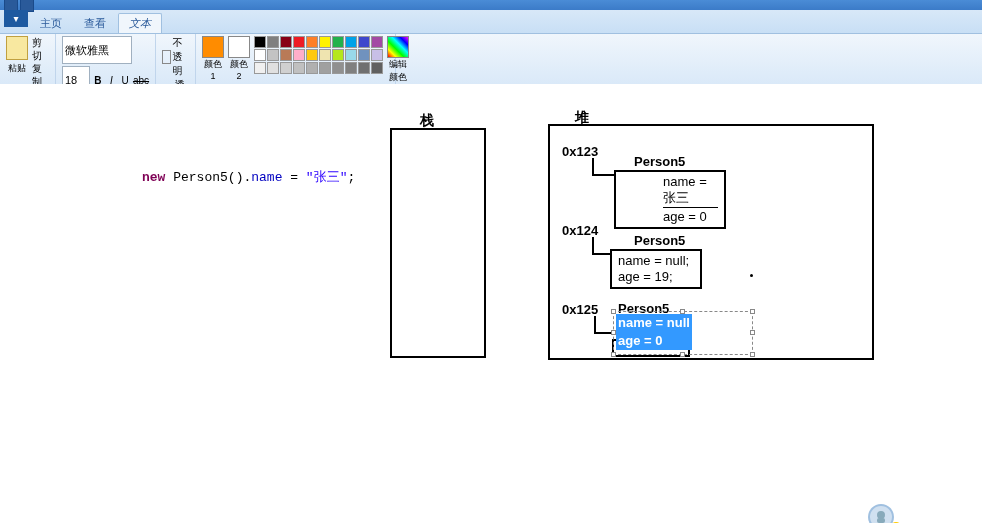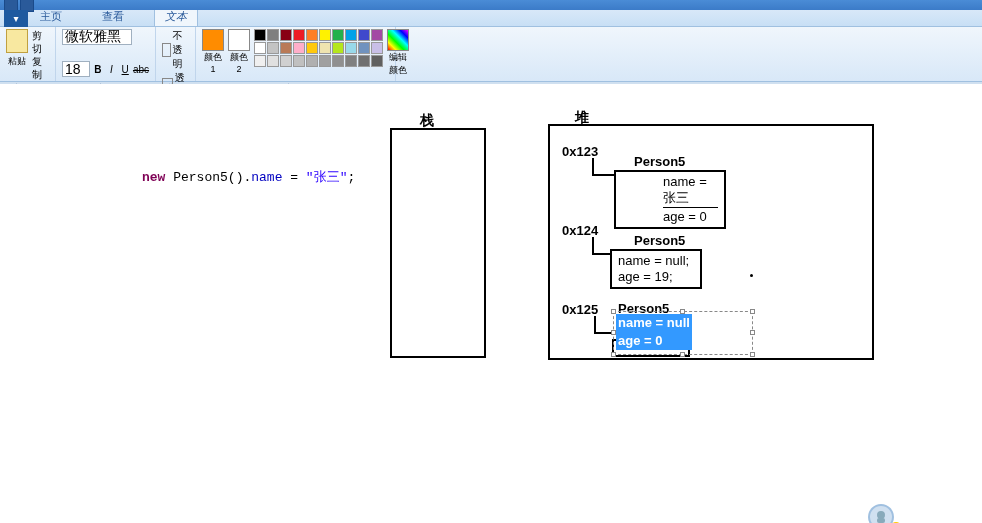--- a/index.html
+++ b/index.html
@@ -4,40 +4,40 @@
 <style>
 * { margin: 0; padding: 0; box-sizing: border-box; }
 body { font-family: "Microsoft YaHei", Arial, sans-serif; font-size: 12px; background: #fff; width: 982px; height: 523px; overflow: hidden; position: relative; }
 
 
 .titlebar { height: 10px; background: linear-gradient(#4a8cd6, #3b7bc8); position: relative; }
 .titlebar-icons { position: absolute; left: 4px; top: -2px; display: flex; gap: 2px; }
 .titlebar-icon { width: 14px; height: 14px; background: #2a5a9a; border: 1px solid #1a4a8a; }
 
 
-.tabs { height: 17px; background: linear-gradient(#d8e8f8, #c8dff5); display: flex; align-items: flex-end; padding-left: 30px; gap: 20px; border-bottom: 1px solid #a0c0e0; }
+.tabs { height: 24px; background: linear-gradient(#d8e8f8, #c8dff5); display: flex; align-items: flex-end; padding-left: 30px; gap: 2px; border-bottom: 1px solid #a0c0e0; }
 .tab { padding: 2px 10px; font-size: 11px; color: #2a5a9a; cursor: pointer; }
 .tab.active { background: #f0f6fc; border: 1px solid #a0c0e0; border-bottom: none; border-radius: 2px 2px 0 0; font-style: italic; }
 .file-tab { position: absolute; left: 4px; top: 10px; width: 24px; height: 17px; background: #1e5aa0; color: #fff; font-size: 10px; display: flex; align-items: center; justify-content: center; }
 
 
 .ribbon { height: 55px; background: linear-gradient(#f0f6fc, #d8e8f8); display: flex; border-bottom: 1px solid #a0c0e0; }
 .ribbon-group { border-right: 1px solid #c0d5ec; padding: 2px 6px; display: flex; flex-direction: column; justify-content: space-between; position: relative; }
 .ribbon-labels { height: 14px; background: #d0e0f0; display: flex; font-size: 10px; color: #5a7aa0; }
 
 
 .grp-clipboard { width: 56px; flex-direction: row; align-items: flex-start; }
 .paste-btn { width: 26px; text-align: center; font-size: 9px; }
 .paste-icon { width: 22px; height: 24px; background: #f8e8a0; border: 1px solid #c0a040; margin: 0 auto 2px; }
 .clip-small { font-size: 10px; line-height: 13px; }
 
 
 .grp-font { width: 100px; }
 .font-row { display: flex; gap: 2px; align-items: center; margin-bottom: 2px; }
-.font-select { height: 16px; border: 1px solid #a0b0c0; background: #fff; font-size: 14px; padding: 0 2px; }
+.font-select { height: 28px; border: 1px solid #a0b0c0; background: #fff; font-size: 11px; padding: 0 2px; }
 .font-name { width: 70px; }
 .font-size { width: 28px; }
 .fmt-btn { width: 16px; height: 16px; border: 1px solid transparent; background: transparent; font-size: 10px; display: flex; align-items: center; justify-content: center; cursor: pointer; }
 
 
 .grp-tools { width: 40px; }
 .tool-row { display: flex; gap: 2px; font-size: 10px; align-items: center; }
 .tool-icon { width: 14px; height: 14px; border: 1px solid #888; }
 
 

